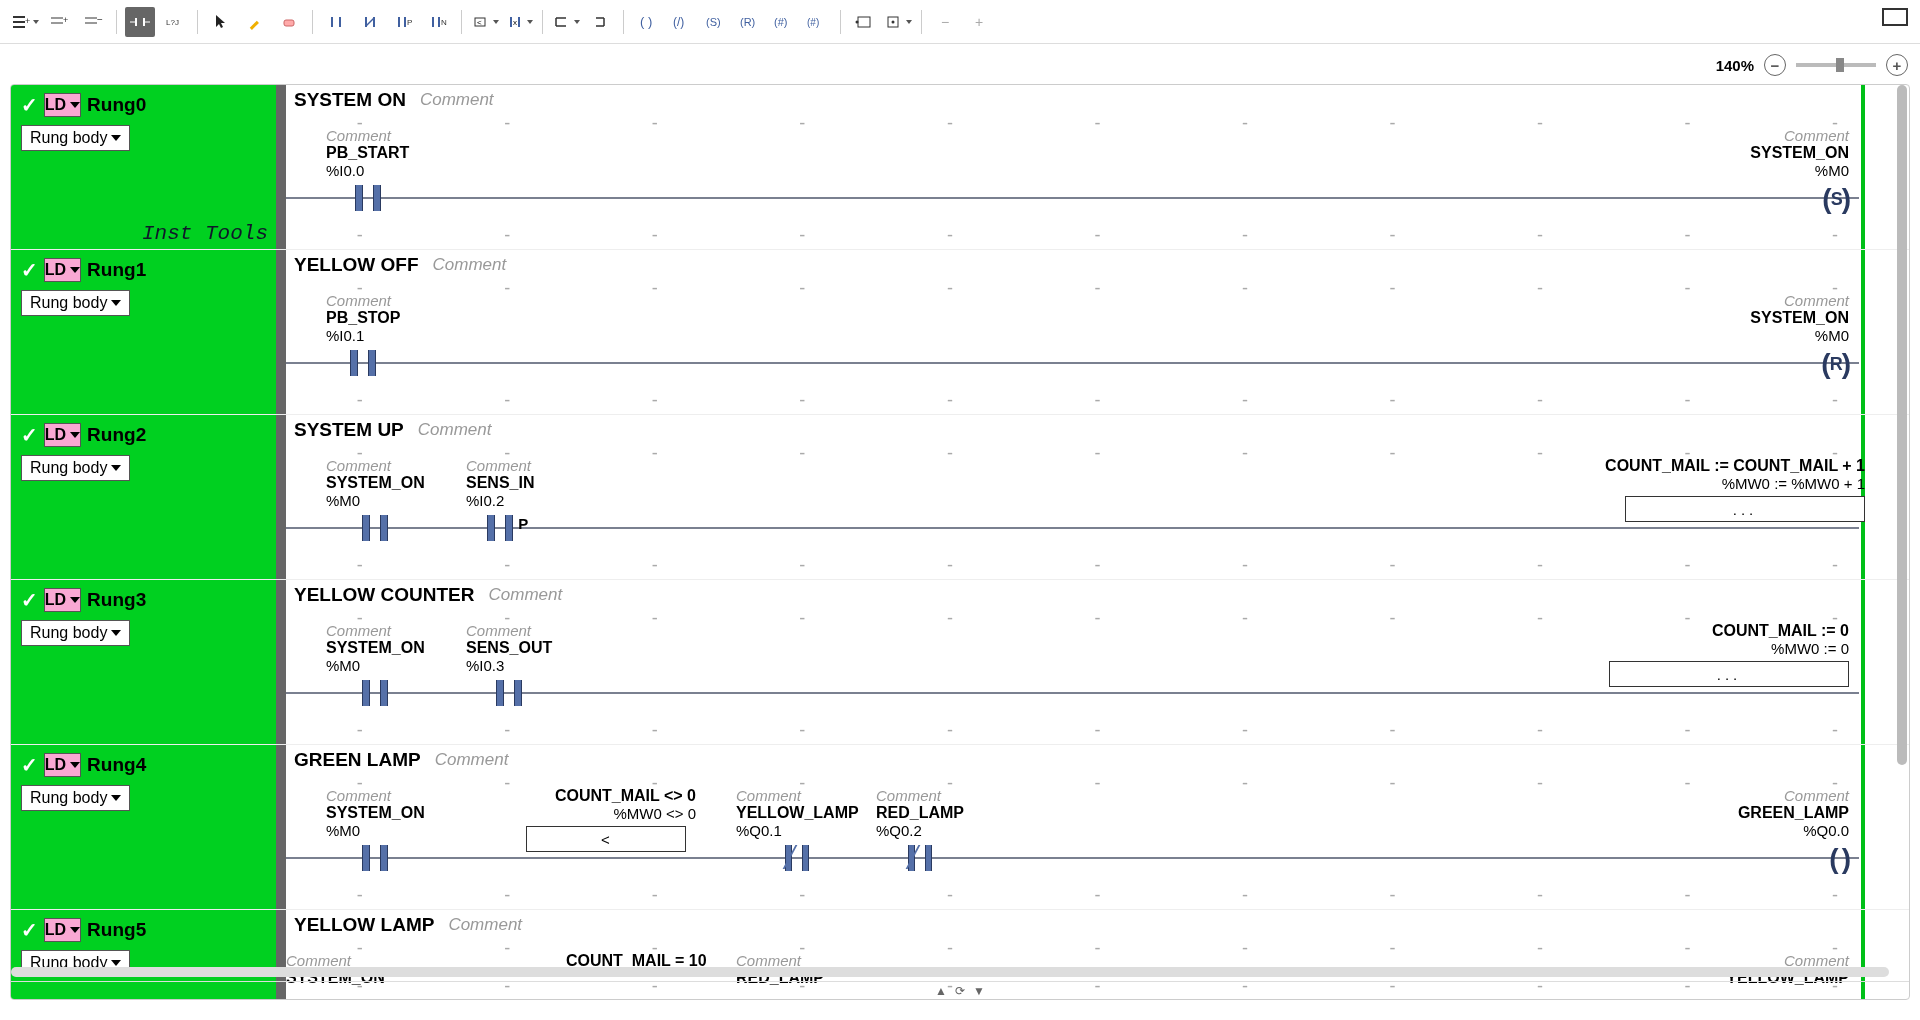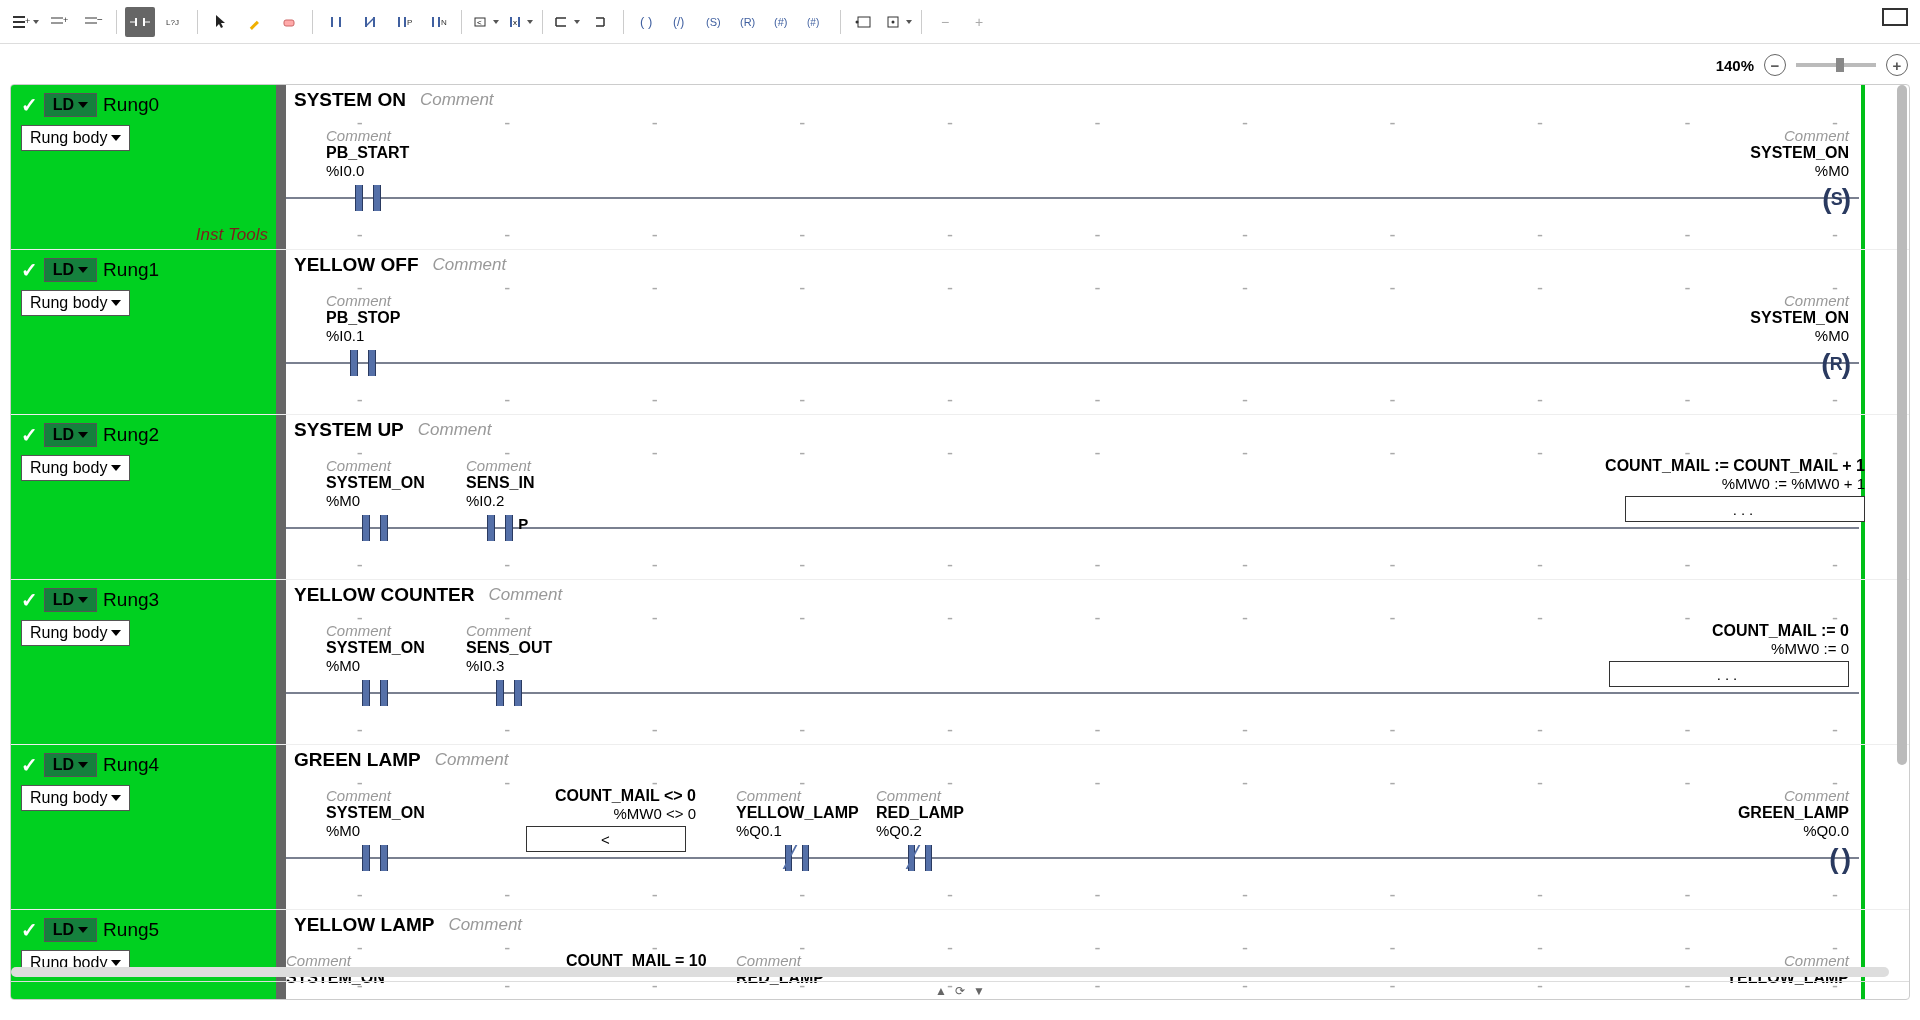--- a/index.html
+++ b/index.html
@@ -24,26 +24,26 @@
 
 .editor { position: absolute; top: 84px; left: 10px; right: 10px; bottom: 20px; border:1px solid #ccc; border-radius:4px; overflow:hidden; }
 .editor-inner { position:absolute; inset:0; overflow:hidden; }
 
 
 .rung { display: flex; align-items: stretch; height: 165px; border-bottom: 1px solid #eee; position: relative; }
 .rung.short { height: 90px; }
 .rung-header-left { width: 265px; background: #00d020; display: flex; flex-direction: column; gap: 8px; padding: 8px 10px; position:relative; }
 .rung-header-check { display:flex; align-items:center; gap:6px; }
 .check { color:#fff; font-size:20px; font-weight:bold; }
-.ld-select { background:#15803d; border:1px solid #555; padding:2px 8px; font-size:16px; font-weight:bold; display:flex; align-items:center; gap:4px; cursor:pointer; }
+.ld-select { background:#f9a8d4; border:1px solid #555; padding:2px 0; font-size:16px; font-weight:bold; display:flex; align-items:center; gap:4px; cursor:pointer; }
 .ld-select::after { content:''; border-left:5px solid transparent; border-right:5px solid transparent; border-top:6px solid #000; }
-.rung-name { font-size:19px; font-weight:normal; color:#000; }
+.rung-name { font-size:19px; font-weight:bold; color:#000; }
 .rung-body-select { background:#fff; border:1px solid #555; padding:3px 8px; font-size:16px; display:flex; align-items:center; gap:4px; width:fit-content; cursor:pointer; }
 .rung-body-select::after { content:''; border-left:5px solid transparent; border-right:5px solid transparent; border-top:6px solid #000; }
-.inst-tools { position:absolute; bottom:4px; right:8px; color:#7f1d1d; font-size:17px; font-style:italic; }
+.inst-tools { position:absolute; bottom:4px; right:8px; color:#0f172a; font-size:21px; font-style:italic;font-family:Liberation Mono, monospace; }
 
 .rung-strip { width: 10px; background: #666; }
 
 .rung-canvas { flex: 1; position: relative; }
 .rung-title-row { display:flex; align-items:center; gap:14px; padding: 4px 8px 0; }
 .rung-title { font-size:19px; font-weight:bold; }
 .comment-label { color:#999; font-style:italic; font-size:17px; }
 .dash-row { position:absolute; left:0; right:0; display:flex; justify-content:space-around; color:#aaa; font-size:18px; pointer-events:none; }
 
 

